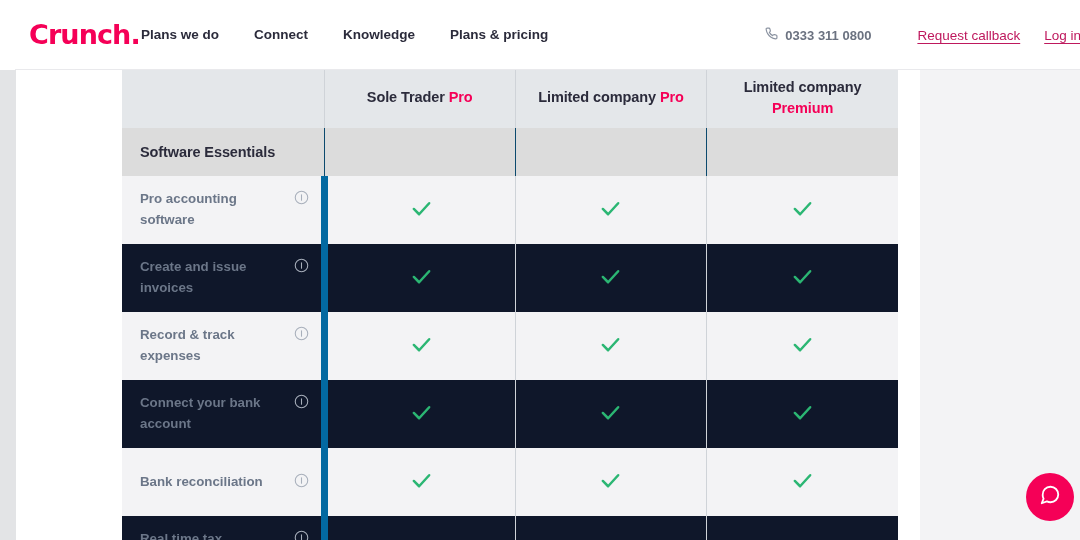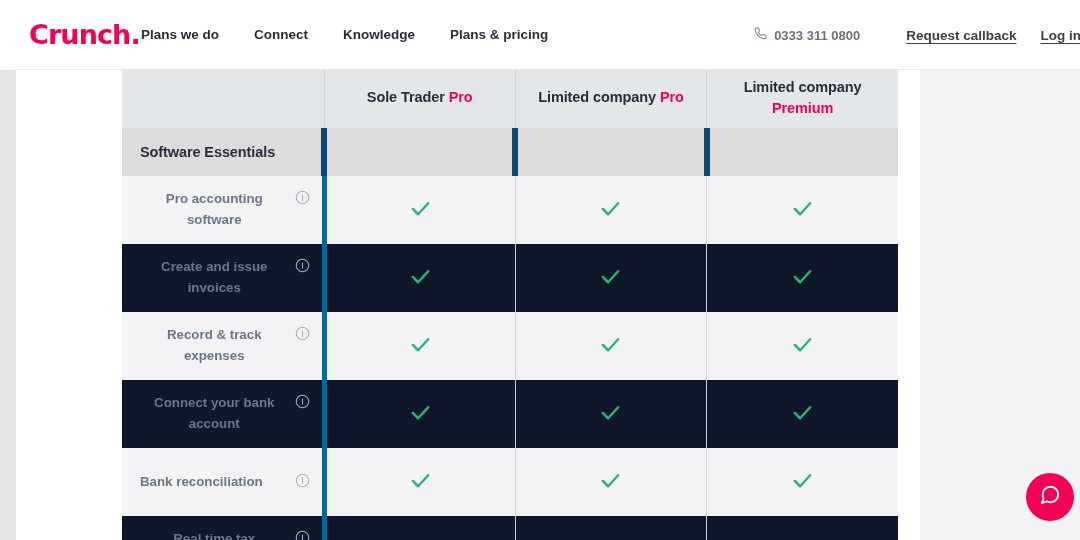--- a/index.html
+++ b/index.html
@@ -62,22 +62,22 @@
     display: flex; align-items: center; gap: 7px;
     margin-right: 22px;
   }
   .phone-icon { display: block; }
   .phone-num {
     font-size: 13px; color: #6b7280;
     white-space: nowrap;
     font-weight: bold;
   }
   .link-pink {
-    font-size: 13.5px; font-weight: bold;
-    color: #404040;
+    font-size: 13.5px; font-weight: normal;
+    color: #be185d;
     text-decoration: underline;
     text-underline-offset: 3px;
     cursor: pointer; white-space: nowrap;
   }
 
   
   .table-wrap {
     position: absolute; left: 122px; top: 68px;
     width: 776px;
     z-index: 5;
@@ -103,38 +103,37 @@
     line-height: 1.45;
     letter-spacing: -0.1px;
   }
   .plan-tier { color: #f50057; }
 
   
   .sec-cell {
     background: #dcdcdc;
     height: 48px;
     vertical-align: middle;
-    border-right: 6px solid #0c4a6e;
+    border-right: 1px solid #0c4a6e;
   }
   .sec-cell:last-child { border-right: none; }
   .sec-title {
     font-size: 14.5px; font-weight: bold;
     color: #2b2b3b;
     padding-left: 18px;
     letter-spacing: -0.1px;
   }
 
   
   tr.feat-odd  td { background: #f3f3f5; }
   tr.feat-even td { background: #0f172a; }
   .feat-label-cell {
     vertical-align: middle;
-    border-right: 5px solid #0369a1;
+    border-right: 7px solid #0369a1;
     padding: 10px 12px 10px 18px;
-    text-align: center;
   }
   .feat-row-inner {
     display: flex; align-items: flex-start;
     justify-content: space-between;
     gap: 6px;
   }
   .feat-text {
     font-size: 13.3px; font-weight: bold;
     color: #6b7688;
     line-height: 1.55;

